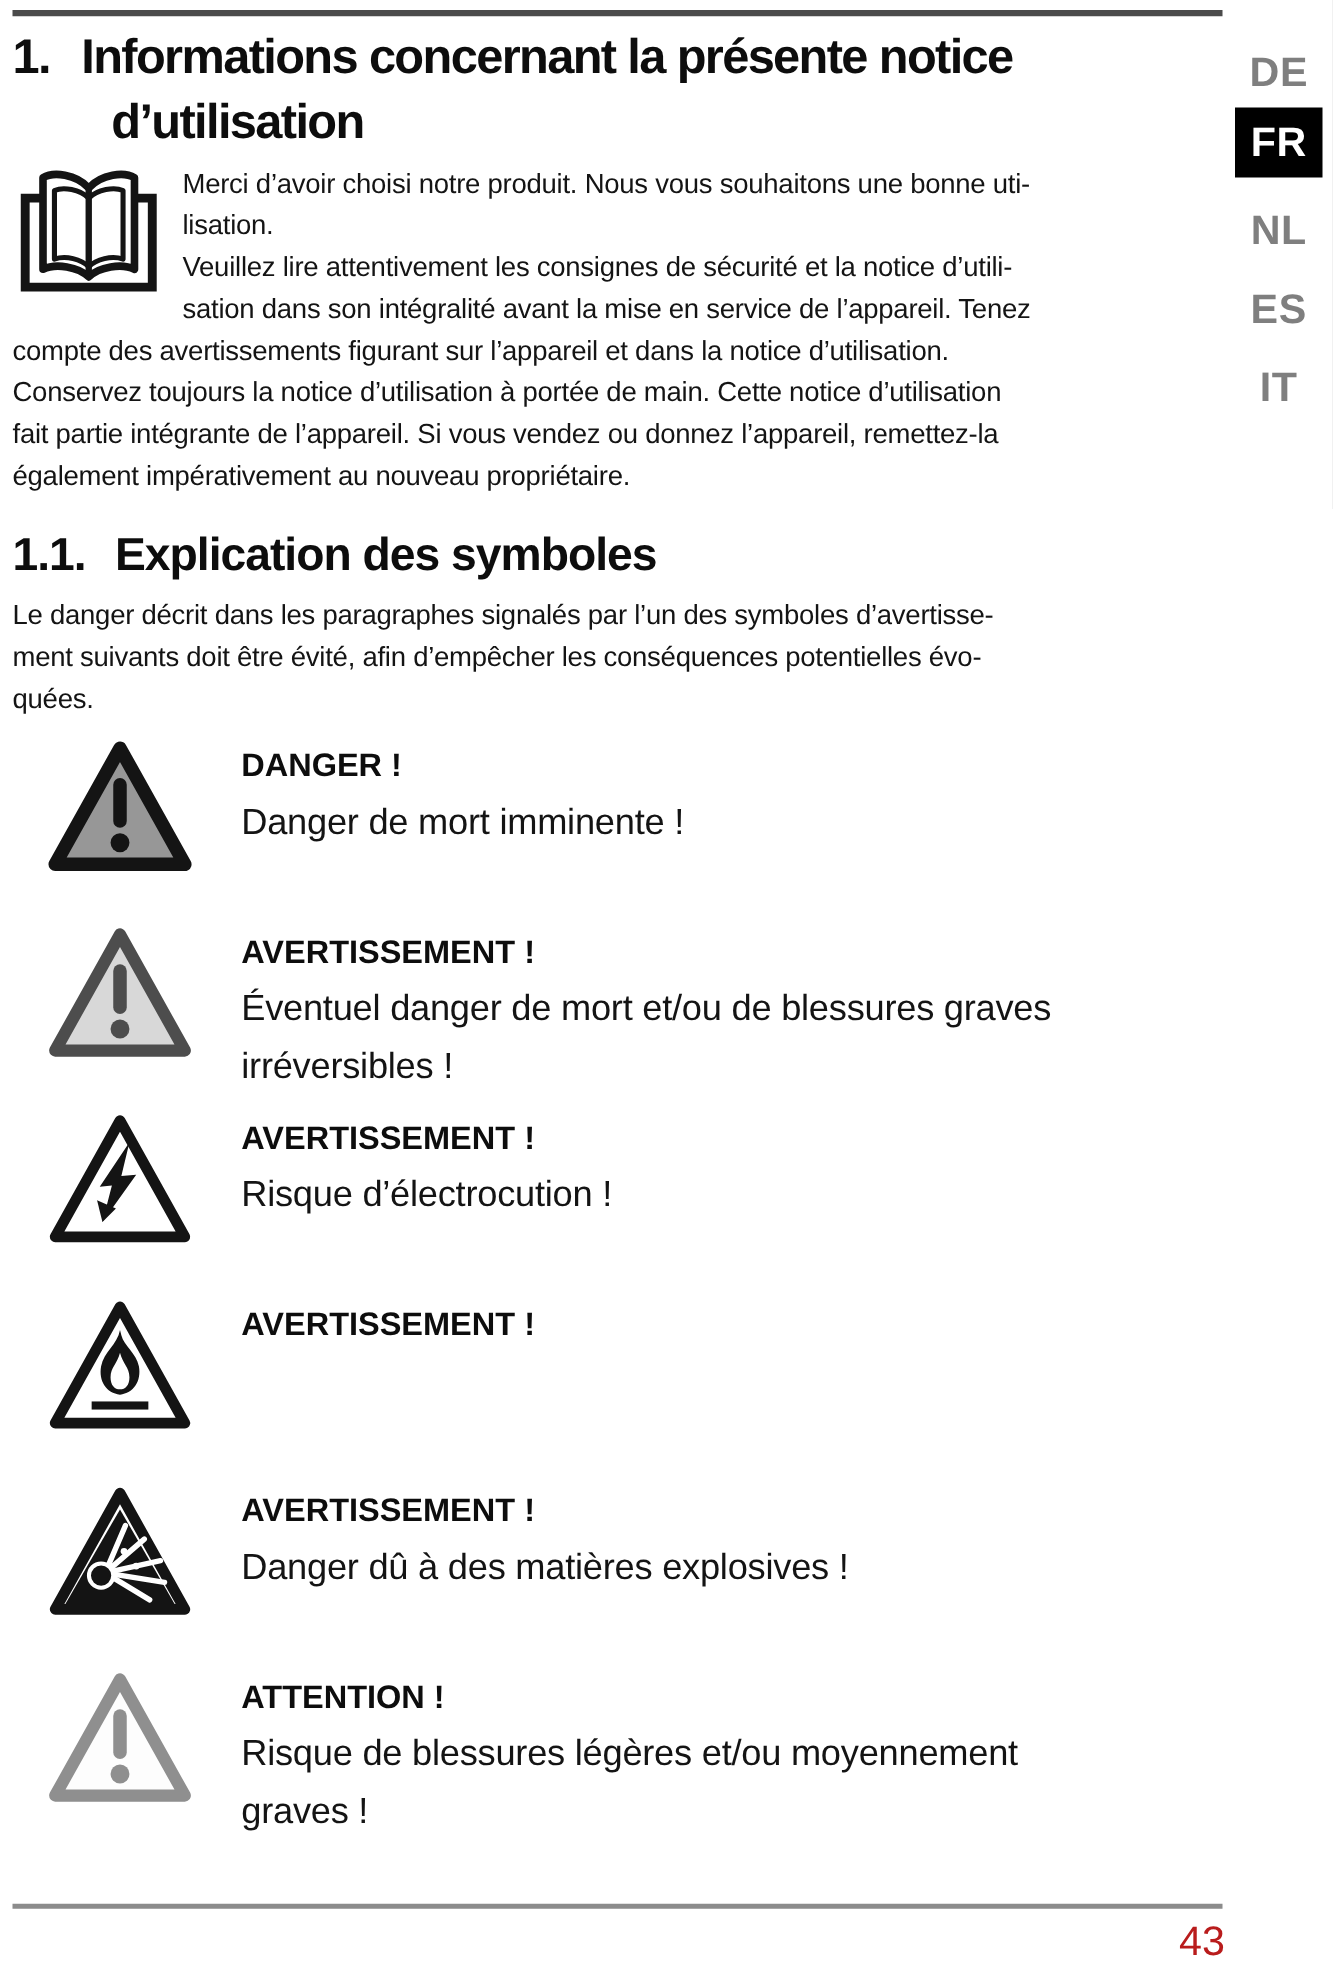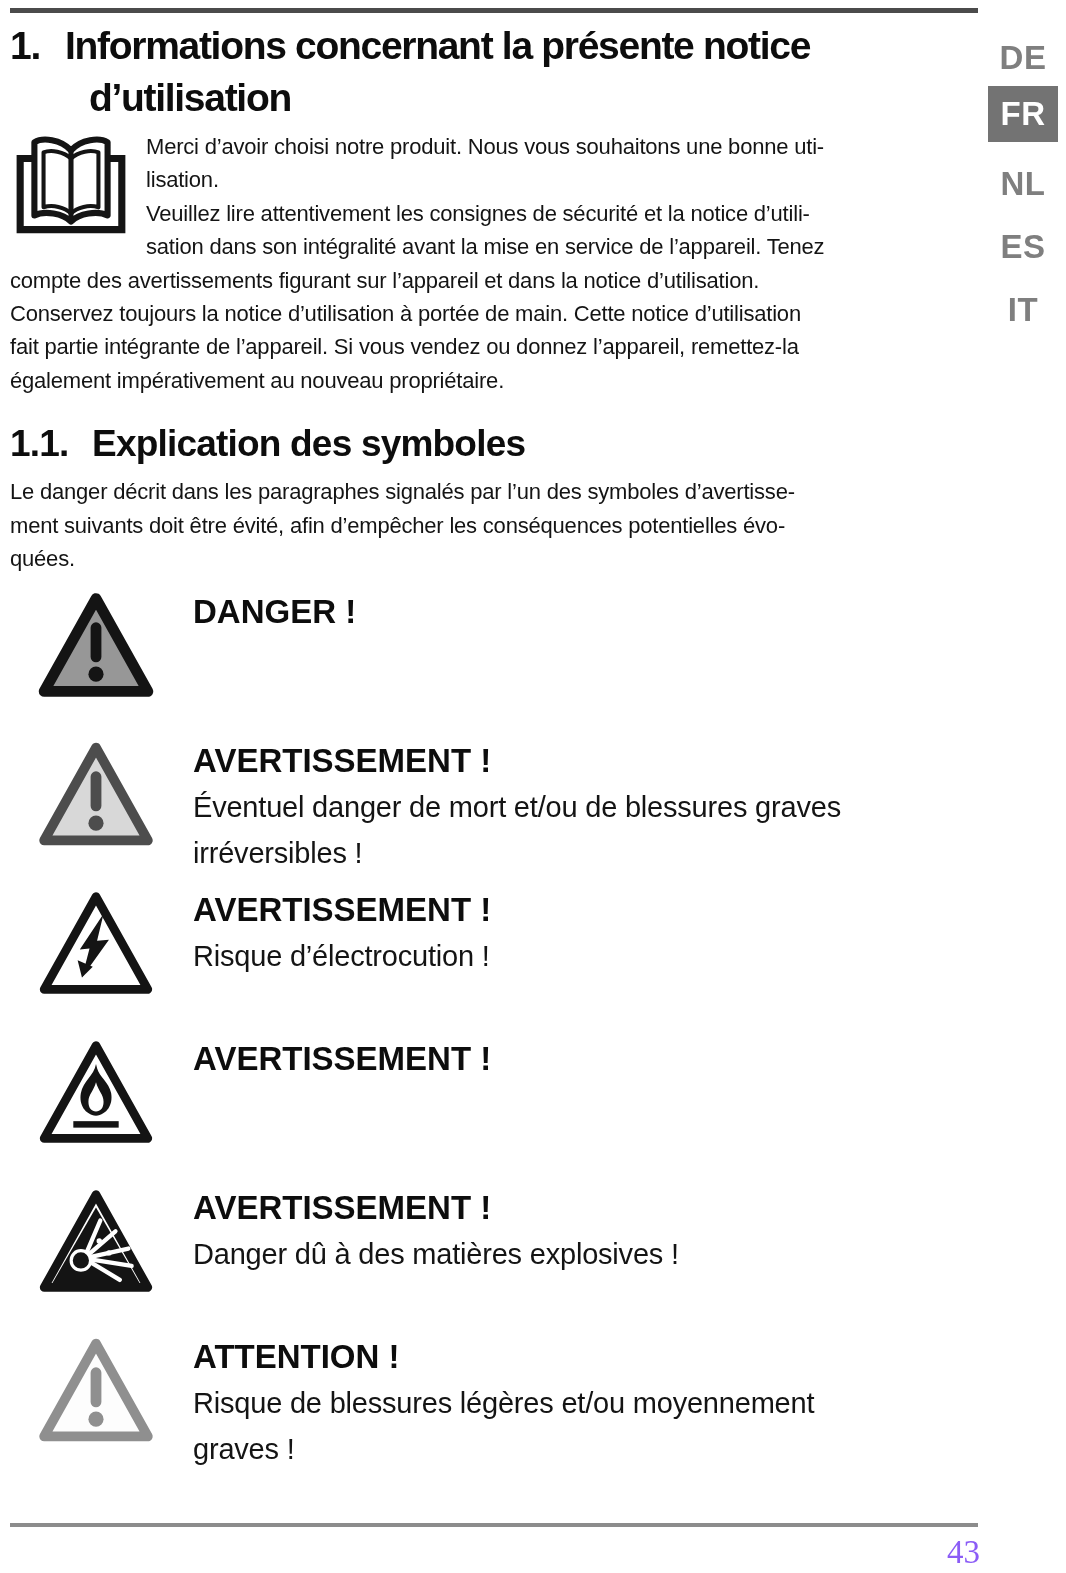--- a/index.html
+++ b/index.html
@@ -11,21 +11,21 @@
   }
   .rule { position:absolute; left:10px; width:968px; }
   .rule-top { top:8px; height:5px; background:#4b4b4b; }
   .rule-bottom { top:1523px; height:4px; background:#8c8c8c; }
 
   
   .lang-tabs { position:absolute; left:988px; top:30px; width:70px; }
   .lang-tab { position:absolute; left:0; width:70px; height:56px;
     display:flex; align-items:center; justify-content:center;
     font-size:33px; font-weight:bold; color:#7f7f7f; letter-spacing:0.5px; }
-  .lang-tab.active { background:#737373; color:#ffffff; }
+  .lang-tab.active { background:#000000; color:#ffffff; }
   .lt-0 { top:0px; } .lt-1 { top:56px; } .lt-2 { top:126px; }
   .lt-3 { top:189px; } .lt-4 { top:252px; }
 
   .main { position:absolute; left:10px; top:20px; width:980px; }
 
   .ml { white-space:pre; }
 
   h1.title { display:flex; font-size:39px; line-height:52px; font-weight:bold;
     letter-spacing:-1.3px; color:#0d0d0d; }
   .title-num { width:55px; flex:0 0 55px; }
@@ -39,34 +39,34 @@
   h2.subtitle { display:flex; margin-top:24px; font-size:37px; line-height:46px;
     font-weight:bold; letter-spacing:-0.8px; color:#0d0d0d; }
   .subtitle-num { width:82px; flex:0 0 82px; }
   .lead { margin-top:8px; }
 
   .warnings { margin-top:14px; }
   .warning-row { display:flex; align-items:flex-start; min-height:149px; }
   .warning-icon-col { flex:0 0 183px; padding-left:26px; }
   .warning-icon-col svg { width:120px; height:108px; display:block; margin-top:2px; }
   .warning-text { padding-top:0px; }
-  .warning-title { font-size:33px; line-height:46px; font-weight:bold; color:#0d0d0d; }
+  .warning-title { font-size:26px; line-height:46px; font-weight:bold; color:#0d0d0d; }
   .warning-desc { font-size:29px; line-height:46px; letter-spacing:-0.2px; color:#141414; }
 
   
   .tri-dark .shape  { fill:#979797; stroke:#141414; }
   .tri-dark .mark   { fill:#141414; }
   .tri-gray .shape  { fill:#d8d8d8; stroke:#4d4d4d; }
   .tri-gray .mark   { fill:#4d4d4d; }
   .tri-light .shape { fill:#fdfdfd; stroke:#8f8f8f; }
   .tri-light .mark  { fill:#8f8f8f; }
   .tri-bw .shape    { fill:#ffffff; stroke:#141414; }
   .tri-bw .mark     { fill:#141414; }
 
-  .page-num { position:absolute; top:1534px; right:86px; font-size:33px; color:#8b5cf6;font-family:Liberation Serif, serif; }
+  .page-num { position:absolute; top:1534px; right:86px; font-size:33px; color:#b91c1c; }
 </style>
 </head>
 <body>
 
 <div class="page">
 
   <div class="rule rule-top"></div>
 
   <div class="lang-tabs">
     <div class="lang-tab lt-0">DE</div>
@@ -117,20 +117,21 @@
       <div class="warning-row">
         <div class="warning-icon-col tri-dark">
           <svg viewBox="0 0 110 100" xmlns="http://www.w3.org/2000/svg">
             <polygon class="shape" points="55,7 103,93 7,93" stroke-width="10" stroke-linejoin="round"></polygon>
             <rect class="mark" x="50" y="29" width="10" height="37" rx="5"></rect>
             <circle class="mark" cx="55" cy="77" r="7"></circle>
           </svg>
         </div>
         <div class="warning-text">
           <div class="warning-title">DANGER !</div>
+          <div class="warning-desc ml">Danger de mort imminente !</div>
         </div>
       </div>
 
       <div class="warning-row">
         <div class="warning-icon-col tri-gray">
           <svg viewBox="0 0 110 100" xmlns="http://www.w3.org/2000/svg">
             <polygon class="shape" points="55,7 103,93 7,93" stroke-width="9" stroke-linejoin="round"></polygon>
             <rect class="mark" x="50" y="29" width="10" height="37" rx="5"></rect>
             <circle class="mark" cx="55" cy="77" r="7"></circle>
           </svg>

